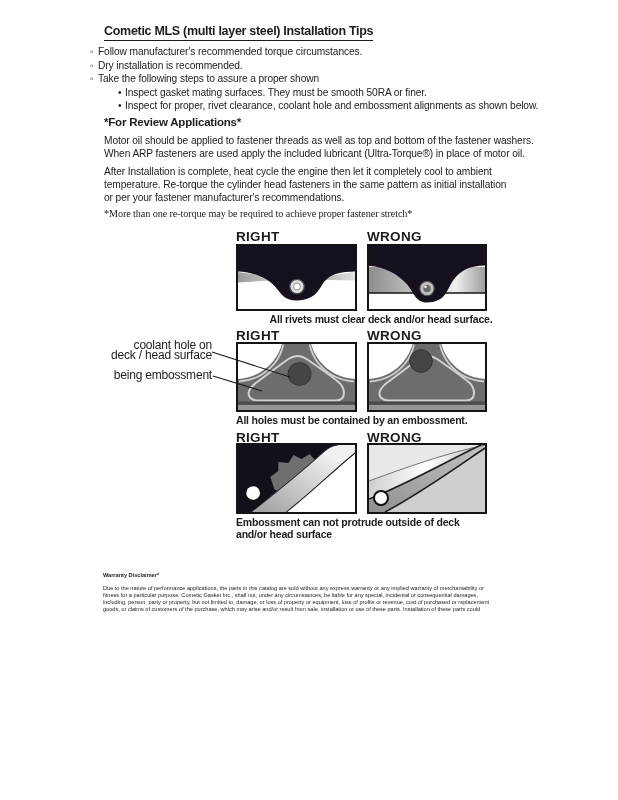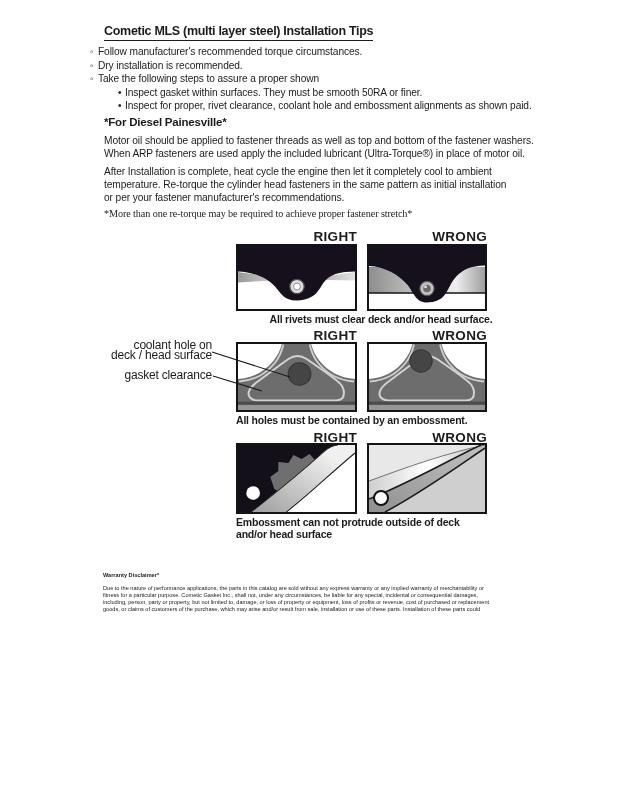--- a/index.html
+++ b/index.html
@@ -17,21 +17,21 @@
   .tips { position:absolute; left:90px; top:45px; font-size:10.2px; letter-spacing:-0.1px; }
   .trow { display:flex; line-height:13.5px; }
   .trow .mk { width:8px; flex:0 0 8px; text-align:left; }
   .trow.sub { padding-left:28px; }
   .trow.sub .mk { width:7px; flex:0 0 7px; }
 
   .h2 { position:absolute; left:104px; margin:0; font-size:11.5px; font-weight:bold; letter-spacing:-0.2px; }
   .para { position:absolute; left:104px; width:460px; font-size:10.2px; line-height:13px;
           letter-spacing:-0.1px; white-space:pre-line; margin:0; }
 
-  .dlabel { position:absolute; font-size:13.5px; font-weight:bold; text-align:right; letter-spacing:0.3px; }
+  .dlabel { position:absolute; font-size:13.5px; font-weight:bold; text-align:left; letter-spacing:0.3px; }
   .panel  { position:absolute; border:2px solid #141414; background:#fff; box-sizing:border-box; }
   .panel svg { display:block; width:100%; height:100%; }
   .caption { position:absolute; font-size:10.5px; font-weight:bold; letter-spacing:-0.2px;
              line-height:12px; white-space:pre-line; margin:0; }
   .ann { position:absolute; left:104px; width:108px; font-size:12px; line-height:9.6px;
          text-align:right; letter-spacing:-0.2px; white-space:pre-line; }
   .leader { position:absolute; left:120px; top:340px; z-index:5; pointer-events:none; }
 
   .legal { position:absolute; left:103px; top:572px; width:428px;
            font-size:5.6px; line-height:7.1px; color:#222; }
@@ -55,29 +55,29 @@
     <div class="trow">
       <span class="mk">◦</span>
       <span>Dry installation is recommended.</span>
     </div>
     <div class="trow">
       <span class="mk">◦</span>
       <span>Take the following steps to assure a proper shown</span>
     </div>
     <div class="trow sub">
       <span class="mk">•</span>
-      <span>Inspect gasket within surfaces.  They must be smooth 50RA or finer.</span>
+      <span>Inspect gasket mating surfaces.  They must be smooth 50RA or finer.</span>
     </div>
     <div class="trow sub">
       <span class="mk">•</span>
-      <span>Inspect for proper, rivet clearance, coolant hole and embossment alignments as shown paid.</span>
-    </div>
-  </div>
-
-  <h2 class="h2" style="top:116px;">*For Diesel Painesville*</h2>
+      <span>Inspect for proper, rivet clearance, coolant hole and embossment alignments as shown below.</span>
+    </div>
+  </div>
+
+  <h2 class="h2" style="top:116px;">*For Review Applications*</h2>
   <p class="para" style="top:165px;">After Installation is complete, heat cycle the engine then let it completely cool to ambient
 temperature. Re-torque the cylinder head fasteners in the same pattern as initial installation
 or per your fastener manufacturer's recommendations.</p>
   <p class="para" style="top:134px;">Motor oil should be applied to fastener threads as well as top and bottom of the fastener washers.
 When ARP fasteners are used apply the included lubricant (Ultra-Torque®) in place of motor oil.</p>
   <p class="para" style="top:207px;font-family:Liberation Serif, serif;">*More than one re-torque may be required to achieve proper fastener stretch*</p>
 
   <div class="dlabel" style="left:236px; top:229px; width:121px;">RIGHT</div>
   <div class="dlabel" style="left:367px; top:229px; width:120px;">WRONG</div>
 
@@ -119,21 +119,21 @@
     </svg>
   </div>
 
   <p class="caption" style="left:236px; top:313px; width:290px;text-align:center;">All rivets must clear deck and/or head surface.</p>
 
   <div class="dlabel" style="left:236px; top:328px; width:121px;">RIGHT</div>
   <div class="dlabel" style="left:367px; top:328px; width:120px;">WRONG</div>
 
   <div class="ann" style="top:341px;">coolant hole on
 deck / head surface</div>
-  <div class="ann" style="top:371px;">gasket clearance</div>
+  <div class="ann" style="top:371px;">being embossment</div>
 
   <svg class="leader" width="180" height="60" viewBox="0 0 180 60">
     <line x1="92" y1="12" x2="170" y2="37" stroke="#1a1a1a" stroke-width="1.1"></line>
     <line x1="93" y1="36" x2="142" y2="51" stroke="#1a1a1a" stroke-width="1.1"></line>
   </svg>
 
   <div class="panel" style="left:236px; top:342px; width:121px; height:70px;">
     <svg viewBox="0 0 116 66" preserveAspectRatio="none">
       <rect x="0" y="0" width="116" height="66" fill="#fff"></rect>
       <path d="M0,66 V35 C15,34 27,27 35,17 C39,12 42,6 43.5,0 H72.5 C74,6 77,12 81,17 C89,27 101,34 116,35 V66 Z" fill="#6d6d6d"></path>

